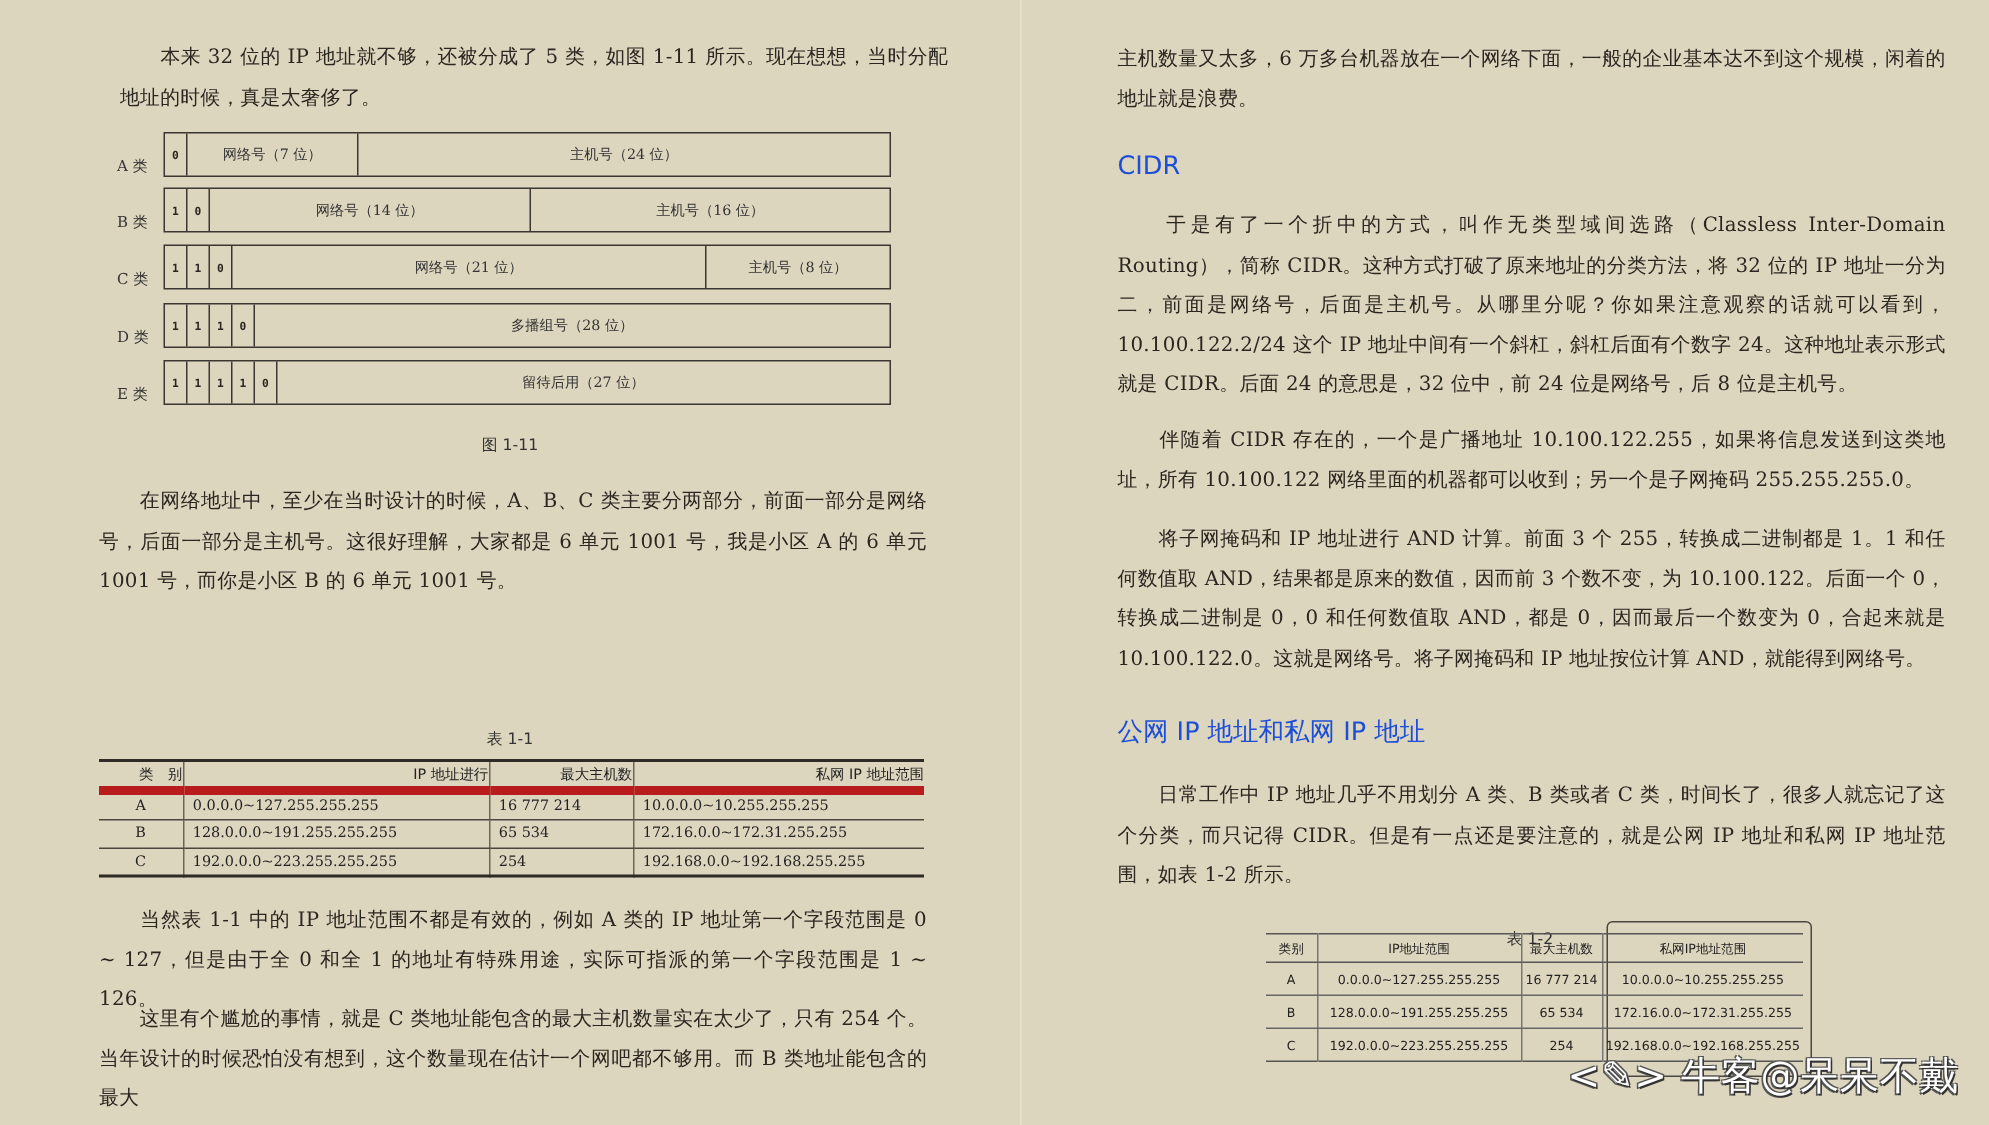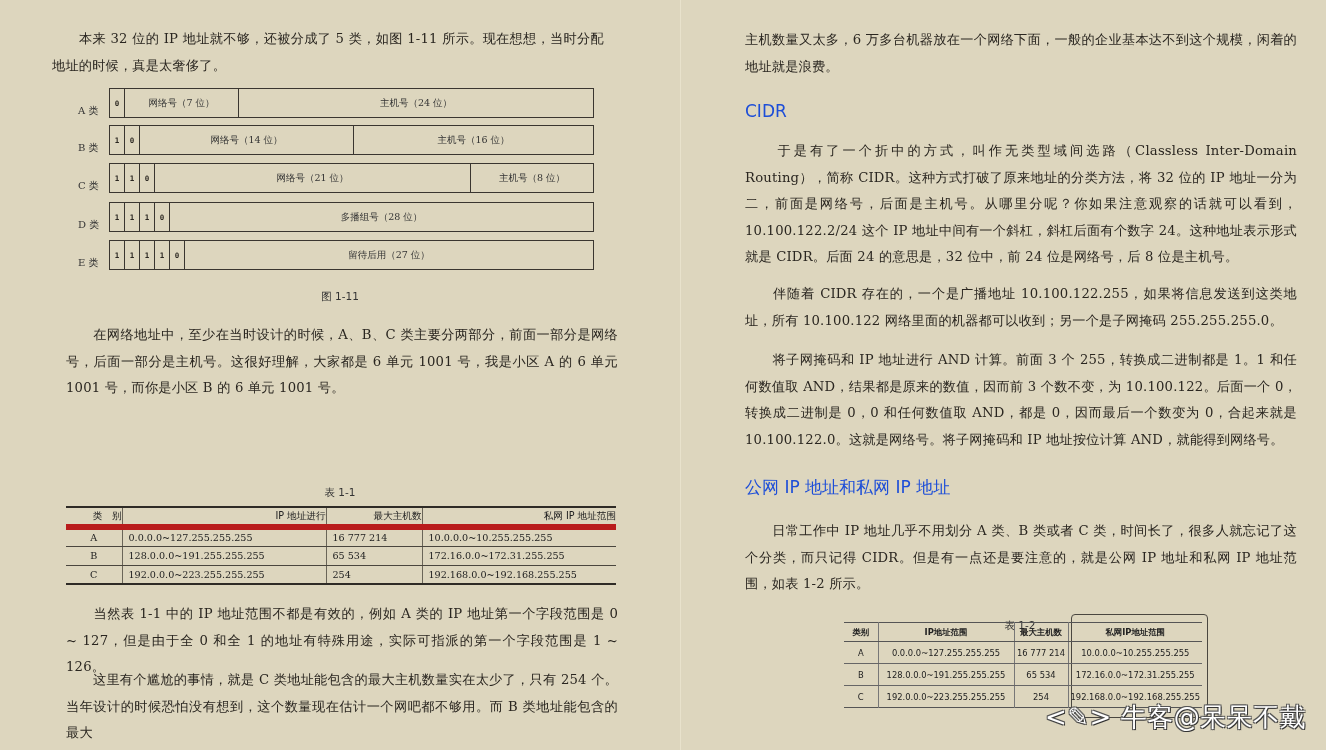--- a/index.html
+++ b/index.html
@@ -80,21 +80,21 @@
   .t11 td.c { text-align: center; padding-left: 0; }
 
   
   .t12 {
     position: absolute; left: 844px; top: 622px; width: 358px;
     border-collapse: collapse; font-size: 8.4px;
     font-family: "DejaVu Sans", "Liberation Sans", sans-serif;
     border-top: 1px solid #555; border-bottom: 1px solid #555;
   }
   .t12 th {
-    font-weight: bold; height: 19px; border-bottom: 1px solid #555;
+    font-weight: normal; height: 19px; border-bottom: 1px solid #555;
     border-right: 1px solid #777; color: #222;
   }
   .t12 td {
     height: 22px; text-align: center; border-bottom: 1px solid #666;
     border-right: 1px solid #777; color: #222;
   }
   .t12 tr:last-child td { border-bottom: none; }
   .t12 th:last-child, .t12 td:last-child { border-right: none; }
   .hl-box {
     position: absolute; left: 1071px; top: 614px; width: 137px; height: 104px;
@@ -108,21 +108,21 @@
     text-shadow: 1px 1px 0 #333, -1px -1px 0 #555, 1px -1px 0 #555, -1px 1px 0 #555;
     letter-spacing: 0.5px;
   }
 </style>
 </head>
 <body>
 
 <div class="gutter"></div>
 
 <div class="page page-left">
-  <p class="para" style="left:52px; top:26px; width:552px;">　　本来 32 位的 IP 地址就不够，还被分成了 5 类，如图 1-11 所示。现在想想，当时分配地址的时候，真是太奢侈了。</p>
+  <p class="para" style="left:80px; top:26px; width:552px;">　　本来 32 位的 IP 地址就不够，还被分成了 5 类，如图 1-11 所示。现在想想，当时分配地址的时候，真是太奢侈了。</p>
 
   <div>
     <div class="fig-row" style="top:88px;">
       <span class="fig-label">A 类</span>
       <div class="fig-box">
         <div class="bit">0</div>
         <div class="seg" style="width:114px;">网络号（7 位）</div>
         <div class="seg" style="flex:1;">主机号（24 位）</div>
       </div>
     </div>

